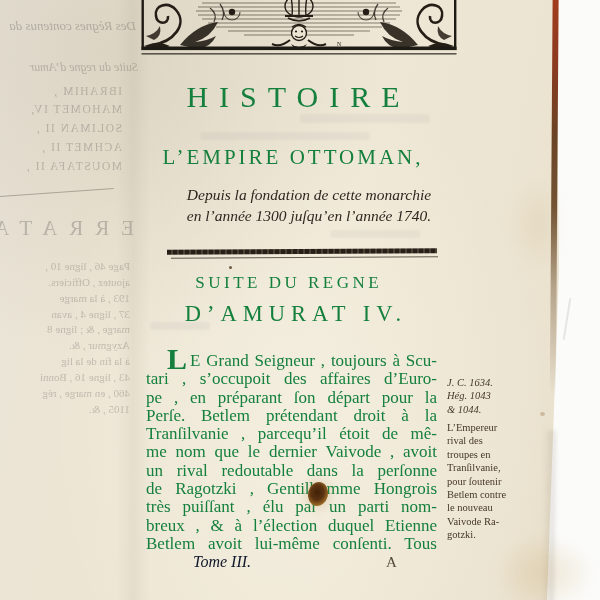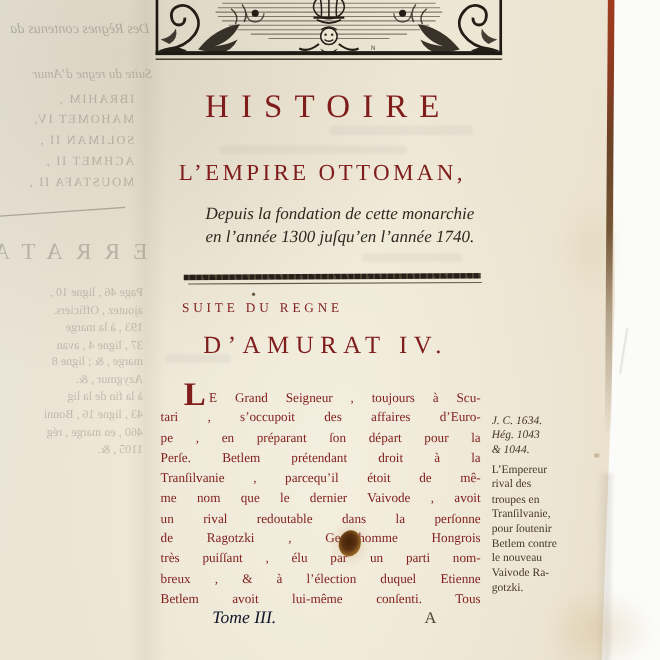--- a/index.html
+++ b/index.html
@@ -28,37 +28,37 @@
   #ghost-left .frag{position:absolute;left:0;width:212px;white-space:nowrap;}
   .g-head{font-style:italic;font-size:13px;opacity:.55;padding-left:4px;}
   .g-sub{font-style:italic;font-size:12px;opacity:.5;padding-left:2px;}
   .g-sultan{font-size:11.5px;letter-spacing:1.5px;opacity:.5;padding-left:18px;}
   .g-errata-title{font-size:21px;letter-spacing:12px;opacity:.5;padding-left:6px;}
   .g-errata{font-size:11px;opacity:.45;padding-left:10px;}
   #ghost-rule{left:0;top:196px;width:114px;height:1px;background:rgba(100,95,88,.45);
     transform:rotate(-4deg);transform-origin:left center;}
   .showthru{position:absolute;background:rgba(110,115,125,.07);filter:blur(1.2px);border-radius:3px;}
   
-  .ink{color:#7f1d1d;}
+  .ink{color:#15803d;}
   #main-title{left:146px;top:80px;width:294px;text-align:center;font-size:30px;
     letter-spacing:11px;text-indent:11px;}
   #title-de{left:146px;top:122px;width:294px;text-align:center;font-size:13px;
     letter-spacing:9px;text-indent:9px;}
   #title-sub{left:146px;top:145px;width:294px;text-align:center;font-size:21px;letter-spacing:3px;}
   #motto{left:162px;top:184px;width:294px;text-align:center;font-style:italic;
     font-size:15.5px;line-height:21px;color:#2e271f;}
   #orn-rule{left:167px;top:249px;width:270px;height:4.5px;transform:rotate(-.3deg);
     background:repeating-linear-gradient(90deg,#262019 0 4px,#4a4133 4px 6px);}
   #orn-rule-thin{left:171px;top:257px;width:267px;height:1.4px;background:#4a4136;
     opacity:.85;transform:rotate(-.3deg);}
-  #sec-head1{left:162px;top:273px;width:294px;font-size:12px;
+  #sec-head1{left:140px;top:273px;width:294px;text-align:center;font-size:17px;
     letter-spacing:3.5px;text-indent:3.5px;}
   #sec-head2{left:146px;top:301px;width:294px;text-align:center;font-size:22.5px;
     letter-spacing:6px;text-indent:6px;}
-  #body-block{left:146px;top:352px;width:291px;font-size:12px;}
+  #body-block{left:146px;top:352px;width:291px;font-size:17px;}
   #body-block .bl{height:18.3px;line-height:18.3px;text-align:justify;text-align-last:justify;
     white-space:nowrap;}
   #body-block .bl.first{padding-left:44px;}
   #drop-cap{left:167px;top:345px;font-size:30px;font-weight:bold;line-height:28px;}
   #footer-tome{left:193px;top:553px;font-style:italic;font-size:16px;color:#0f172a;}
   #footer-sig{left:386px;top:554px;font-size:15px;color:#55493c;}
   
   .mnote{color:#46382a;font-size:10.5px;line-height:13.4px;width:90px;}
   #mnote-date{left:447px;top:376px;font-style:italic;}
   #mnote-side{left:447px;top:421px;}

